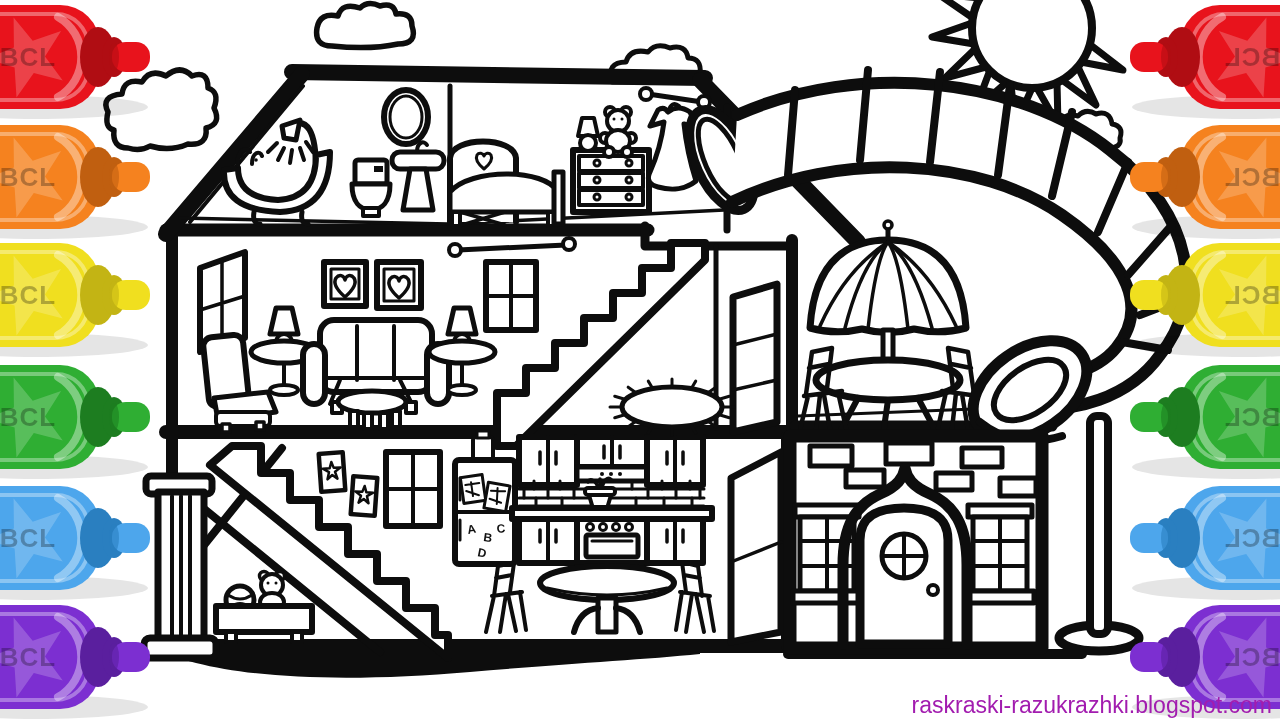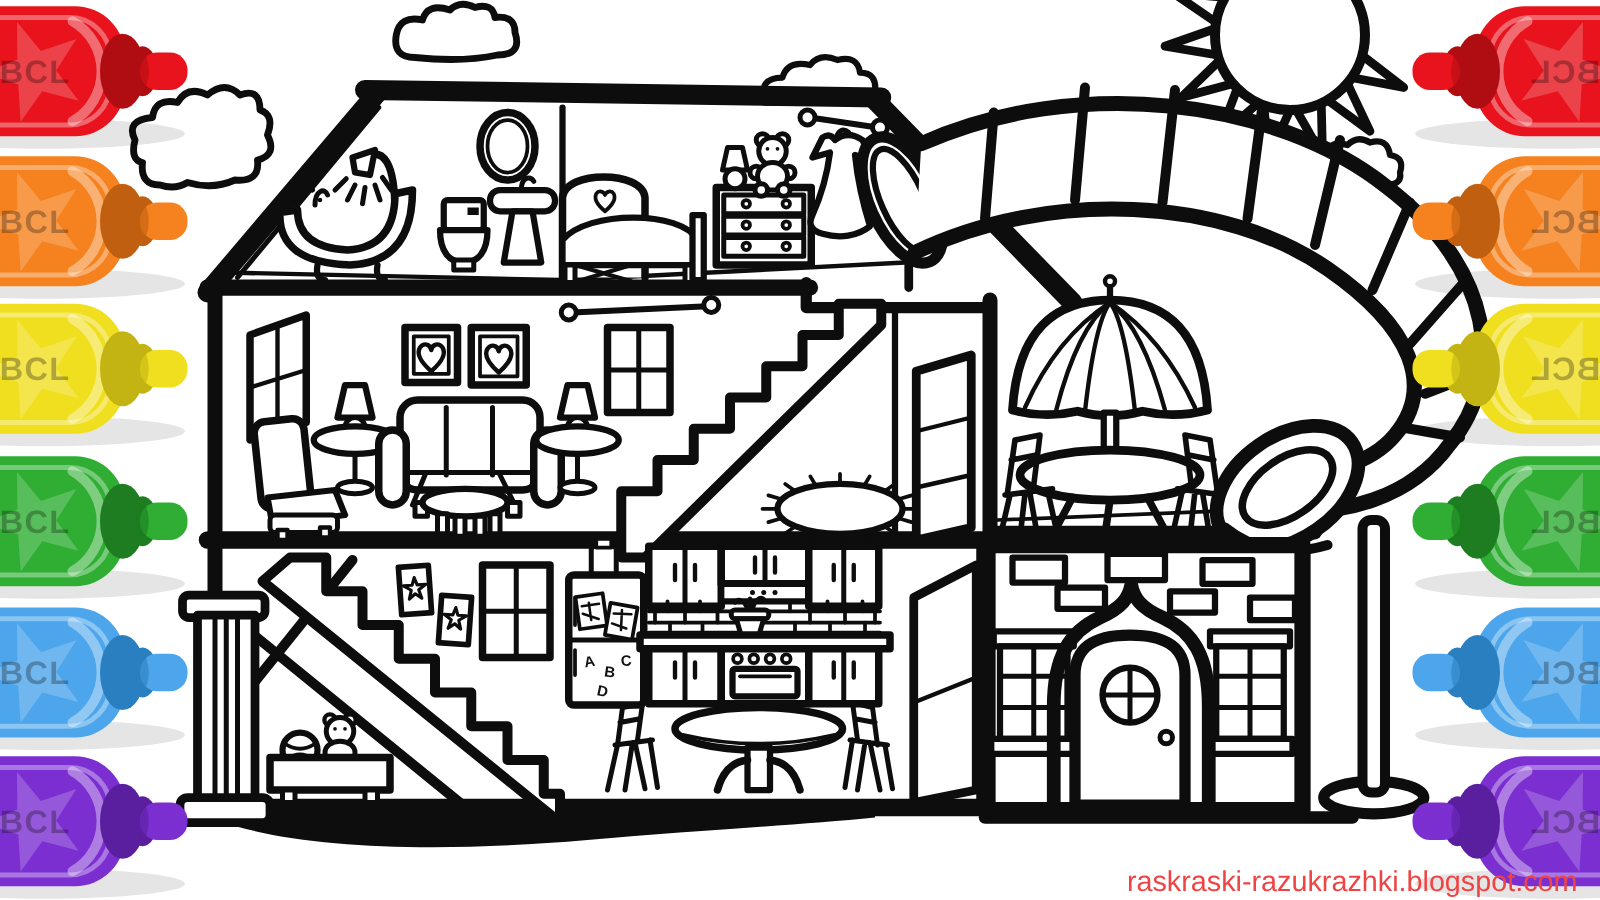--- a/index.html
+++ b/index.html
@@ -1,19 +1,19 @@
 <!DOCTYPE html>
 <html><head>
 <meta charset="utf-8">
 <style>
   html,body{margin:0;padding:0;background:#888;}
   .stage{position:relative;width:1280px;height:720px;background:#ffffff;overflow:hidden;
          font-family:"Liberation Sans",sans-serif;}
   .stage svg{position:absolute;left:0;top:0;}
-  .watermark{position:absolute;right:18px;bottom:1px;font-size:23px;color:#ef4444;
+  .watermark{position:absolute;right:8px;bottom:1px;font-size:23px;color:#a21caf;
              letter-spacing:0px;z-index:30;font-family:"Liberation Sans",sans-serif;}
   .ln{fill:none;stroke:#0d0d0d;stroke-linecap:round;stroke-linejoin:round;}
   .wf{fill:#ffffff;stroke:#0d0d0d;stroke-linecap:round;stroke-linejoin:round;}
 </style>
 </head>
 <body>
 
 <div class="stage">
 <svg id="art" width="1280" height="720" viewBox="0 0 1280 720">
 

